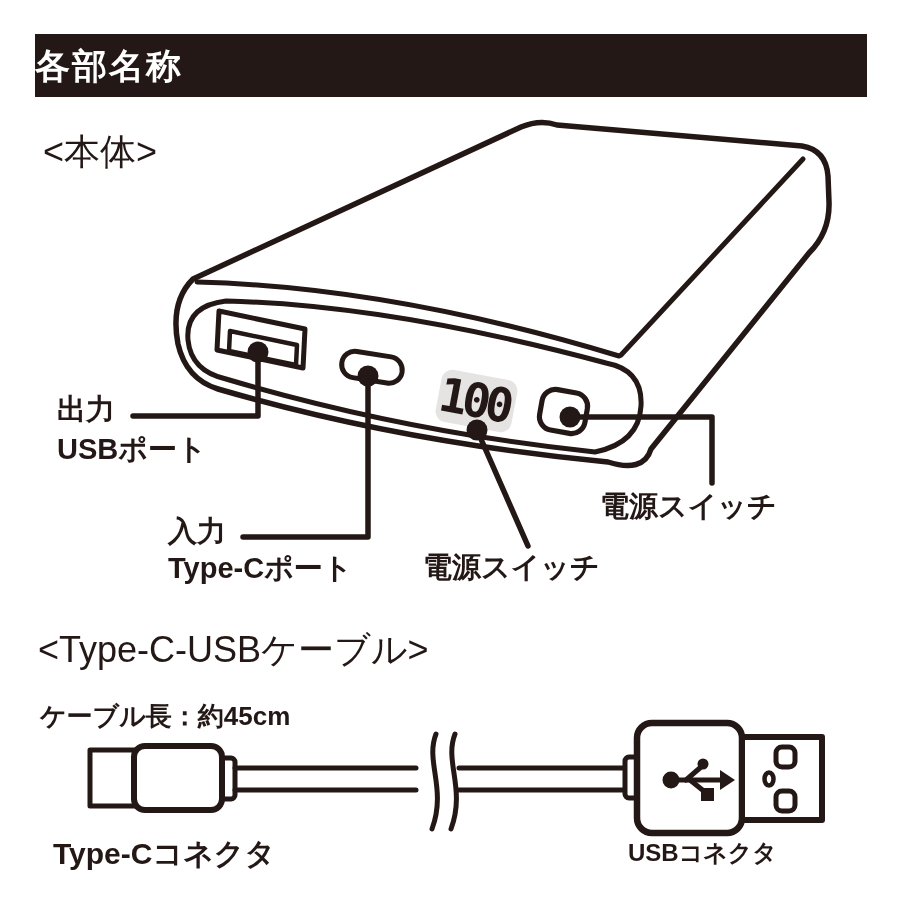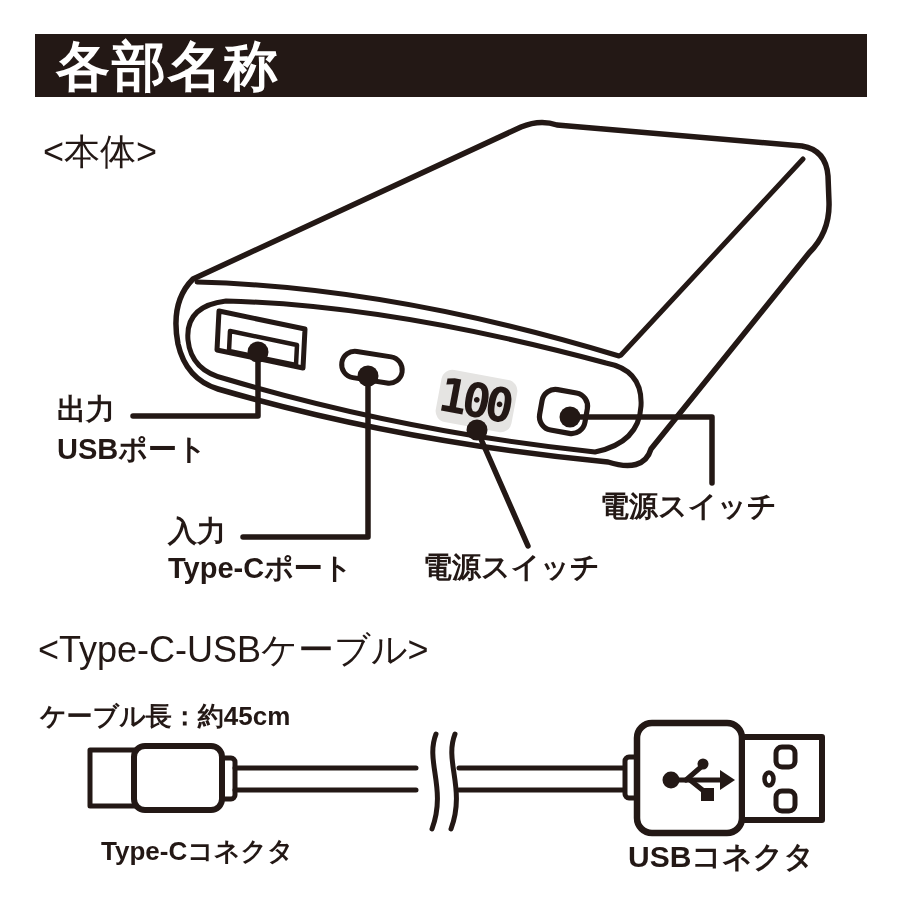--- a/index.html
+++ b/index.html
@@ -9,36 +9,36 @@
   html,body{margin:0;padding:0;background:#fff;}
   .page{
     position:relative;width:900px;height:900px;background:#fff;overflow:hidden;
     font-family:"Liberation Sans","DejaVu Sans",sans-serif;color:var(--ink);
   }
   .header-bar{
     position:absolute;left:35px;top:34px;width:832px;height:63px;
     background:var(--ink);display:flex;align-items:center;
   }
   .header-bar .title{
-    color:#fff;font-size:54px;font-weight:700;padding-left:21px;letter-spacing:2px;
+    color:#fff;font-size:35px;font-weight:700;letter-spacing:2px;
     line-height:1;
   }
   .heading{position:absolute;font-weight:400;font-size:36px;white-space:nowrap;letter-spacing:0px;}
   .heading.body-heading{left:43px;top:128px;}
   .heading.cable-heading{left:38px;top:626px;}
   .lbl{position:absolute;font-weight:700;font-size:29px;white-space:nowrap;line-height:1.1;}
   .lbl.cable-length{left:40px;top:686px;font-size:26px;margin-top:16px;}
   .lbl.out1{left:57px;top:394px;}
   .lbl.out2{left:57px;top:434px;}
   .lbl.in1{left:168px;top:516px;}
   .lbl.in2{left:168px;top:553px;}
   .lbl.disp{left:423px;top:552px;}
   .lbl.pwr{left:600px;top:491px;}
-  .lbl.tc-conn{left:53px;top:837px;font-size:26px;margin-left:48px;}
-  .lbl.usb-conn{left:628px;top:840px;font-size:30px;}
+  .lbl.tc-conn{left:53px;top:837px;font-size:30px;}
+  .lbl.usb-conn{left:628px;top:840px;font-size:24px;}
   svg{position:absolute;left:0;top:0;}
   svg .ln{stroke:var(--ink);fill:none;stroke-linecap:round;stroke-linejoin:round;}
   svg .fw{stroke:var(--ink);fill:#fff;stroke-linejoin:round;}
   svg .fk{fill:var(--ink);stroke:none;}
   svg text.seg{
     font-family:"DejaVu Sans Mono","Liberation Mono",monospace;
     font-weight:700;font-size:47px;letter-spacing:-5px;fill:var(--ink);
   }
 </style>
 </head>

